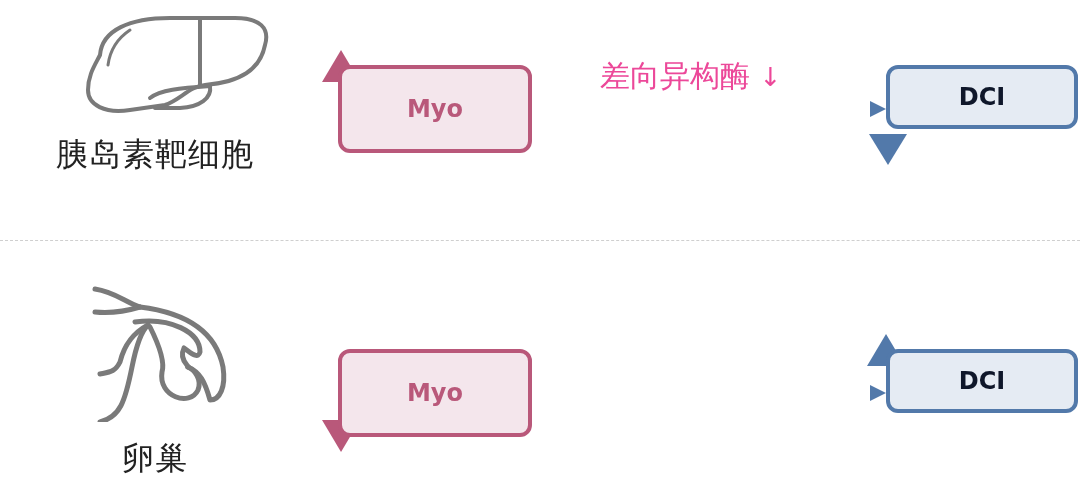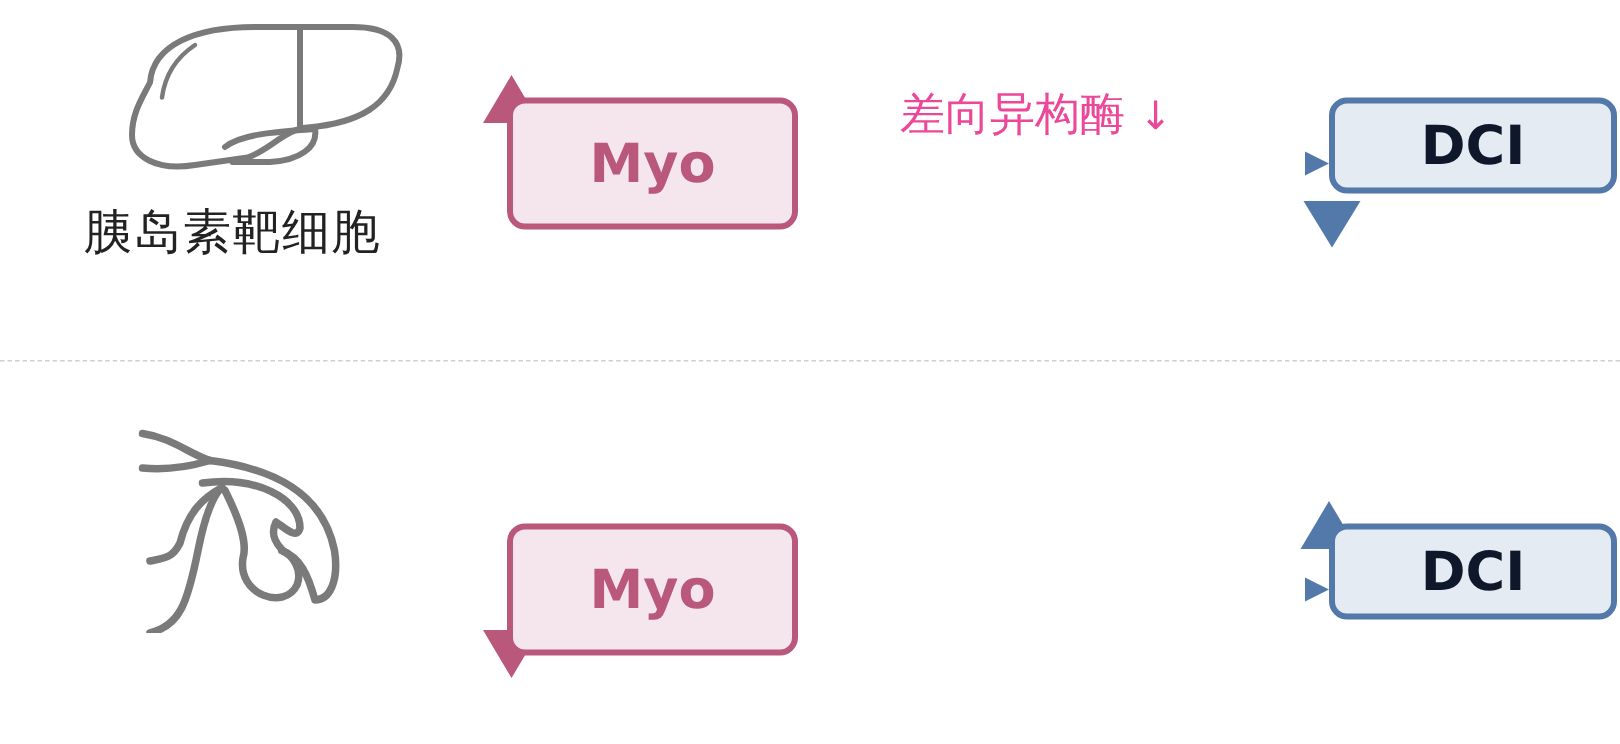--- a/index.html
+++ b/index.html
@@ -2,21 +2,21 @@
 <html><head>
   <meta charset="utf-8">
   <style>
     html, body { margin: 0; padding: 0; background: #ffffff; }
     body { width: 1080px; height: 496px; position: relative; overflow: hidden; font-family: "DejaVu Sans", sans-serif; }
     .row { position: absolute; left: 0; width: 1080px; height: 240px; }
     .row.top { top: 0; }
     .row.bottom { top: 242px; }
     .organ { position: absolute; left: 40px; width: 230px; text-align: center; }
     .organ-label { position: absolute; left: 0; width: 230px; font-size: 32px; color: #222; letter-spacing: 1px; }
-    .node { position: absolute; box-sizing: border-box; border-radius: 12px; border: 4px solid; display: flex; align-items: center; justify-content: center; font-weight: bold; font-size: 36px; font-family: "DejaVu Sans", sans-serif; }
+    .node { position: absolute; box-sizing: border-box; border-radius: 12px; border: 4px solid; display: flex; align-items: center; justify-content: center; font-weight: bold; font-size: 24px; font-family: "DejaVu Sans", sans-serif; }
     .node.myo { left: 338px; width: 194px; height: 88px; background: #f4e6ec; border-color: #b9587a; color: #b9587a; }
     .node.dci { left: 886px; width: 192px; height: 64px; background: #e5ebf3; border-color: #5279aa; color: #0f172a; }
     .enzyme { position: absolute; left: 600px; font-size: 30px; color: #ec4899; white-space: nowrap; }
     .separator { position: absolute; left: 0; top: 240px; width: 1080px; height: 0; border-top: 1.5px dashed #cfcfcf; }
     svg.overlay { position: absolute; left: 0; top: 0; }
   </style>
 </head>
 <body>
 
 <div class="row top">
@@ -77,20 +77,21 @@
         <path d="M 100 35 C 140 40, 175 55, 183 95 C 186 115, 180 128, 170 128 C 165 110, 160 100, 148 95"></path>
 
         <path d="M 95 50 C 130 45, 160 60, 160 80 C 158 88, 150 80, 144 76 C 138 88, 150 95, 148 95"></path>
 
         <path d="M 110 55 C 120 75, 125 90, 122 100 C 118 125, 150 135, 158 118 C 162 108, 155 98, 148 95"></path>
 
         <path d="M 108 53 C 100 60, 95 80, 92 95 C 85 130, 80 145, 60 150"></path>
         <path d="M 108 53 C 95 60, 85 70, 80 90 C 75 100, 70 100, 60 102"></path>
       </g>
     </svg>
+    <div class="organ-label" style="top:165px;">卵巢</div>
   </div>
 
   <svg class="overlay" width="1080" height="254" viewBox="0 0 1080 254">
     <defs>
       <linearGradient id="grad2" x1="0" y1="0" x2="1" y2="0">
         <stop offset="0" stop-color="#b9587a"></stop>
         <stop offset="1" stop-color="#5279aa"></stop>
       </linearGradient>
     </defs>
     <line x1="532" y1="151" x2="872" y2="151" stroke="url(#grad2)" stroke-width="4"></line>

